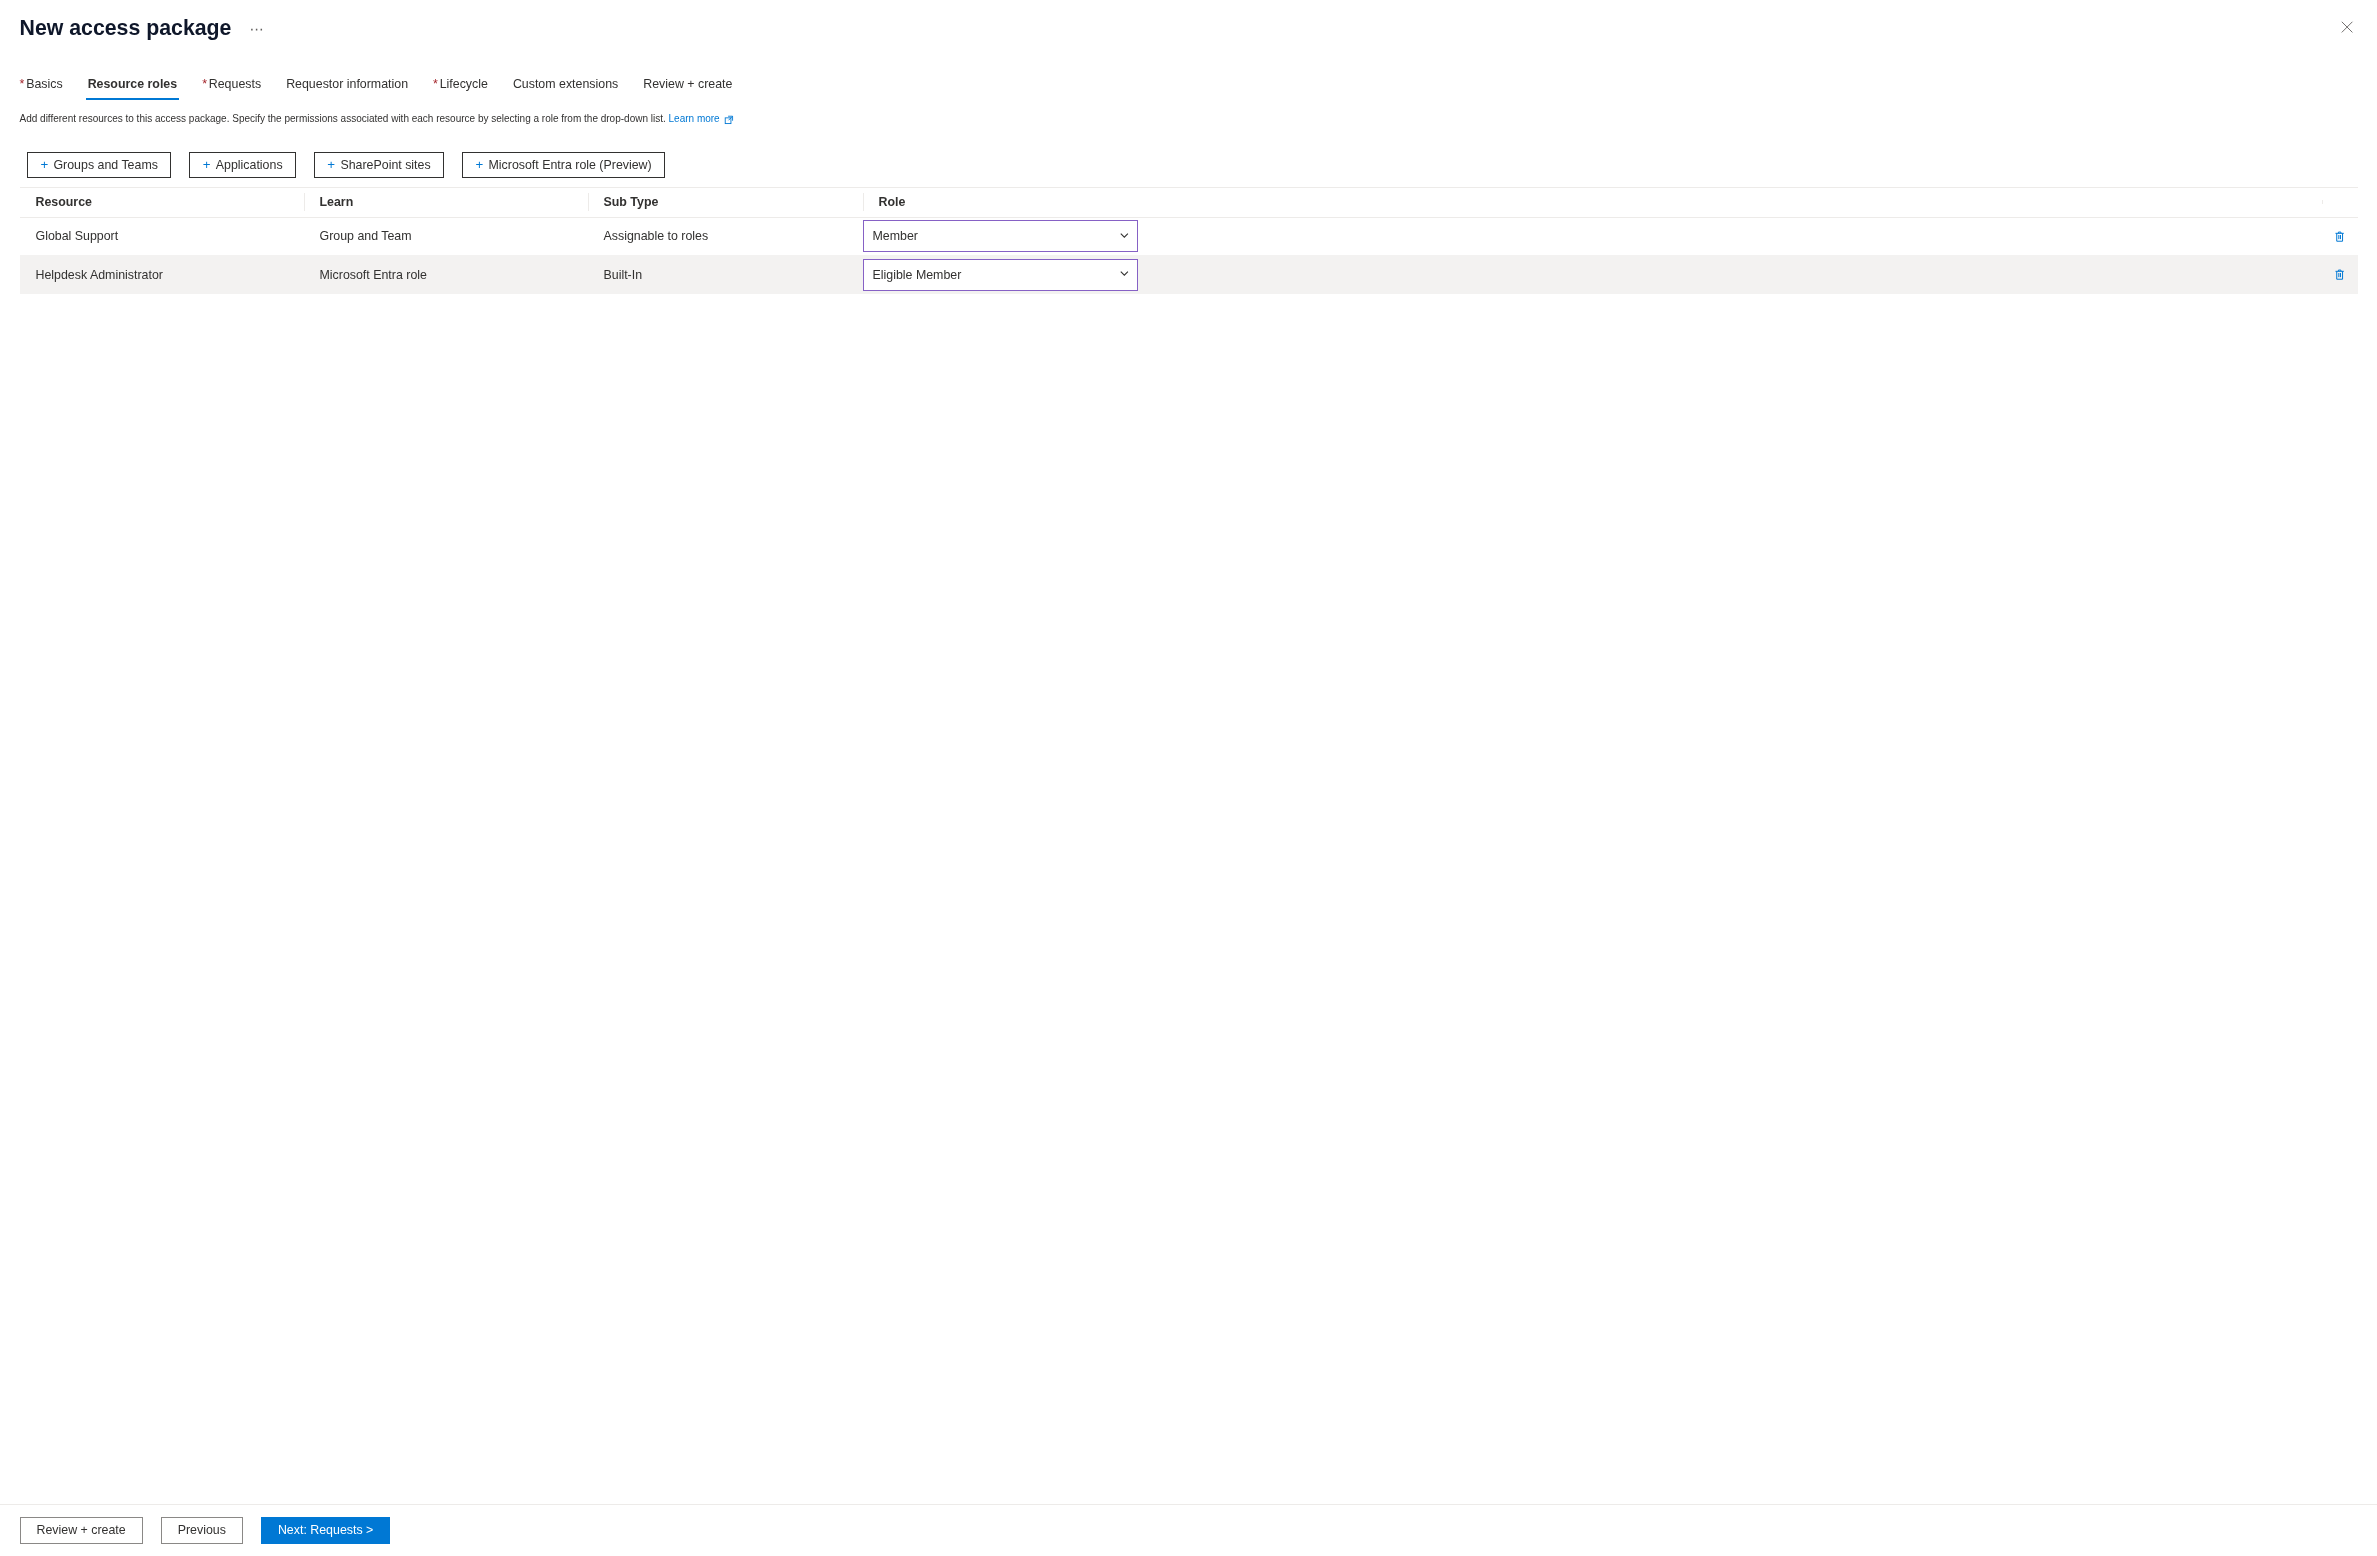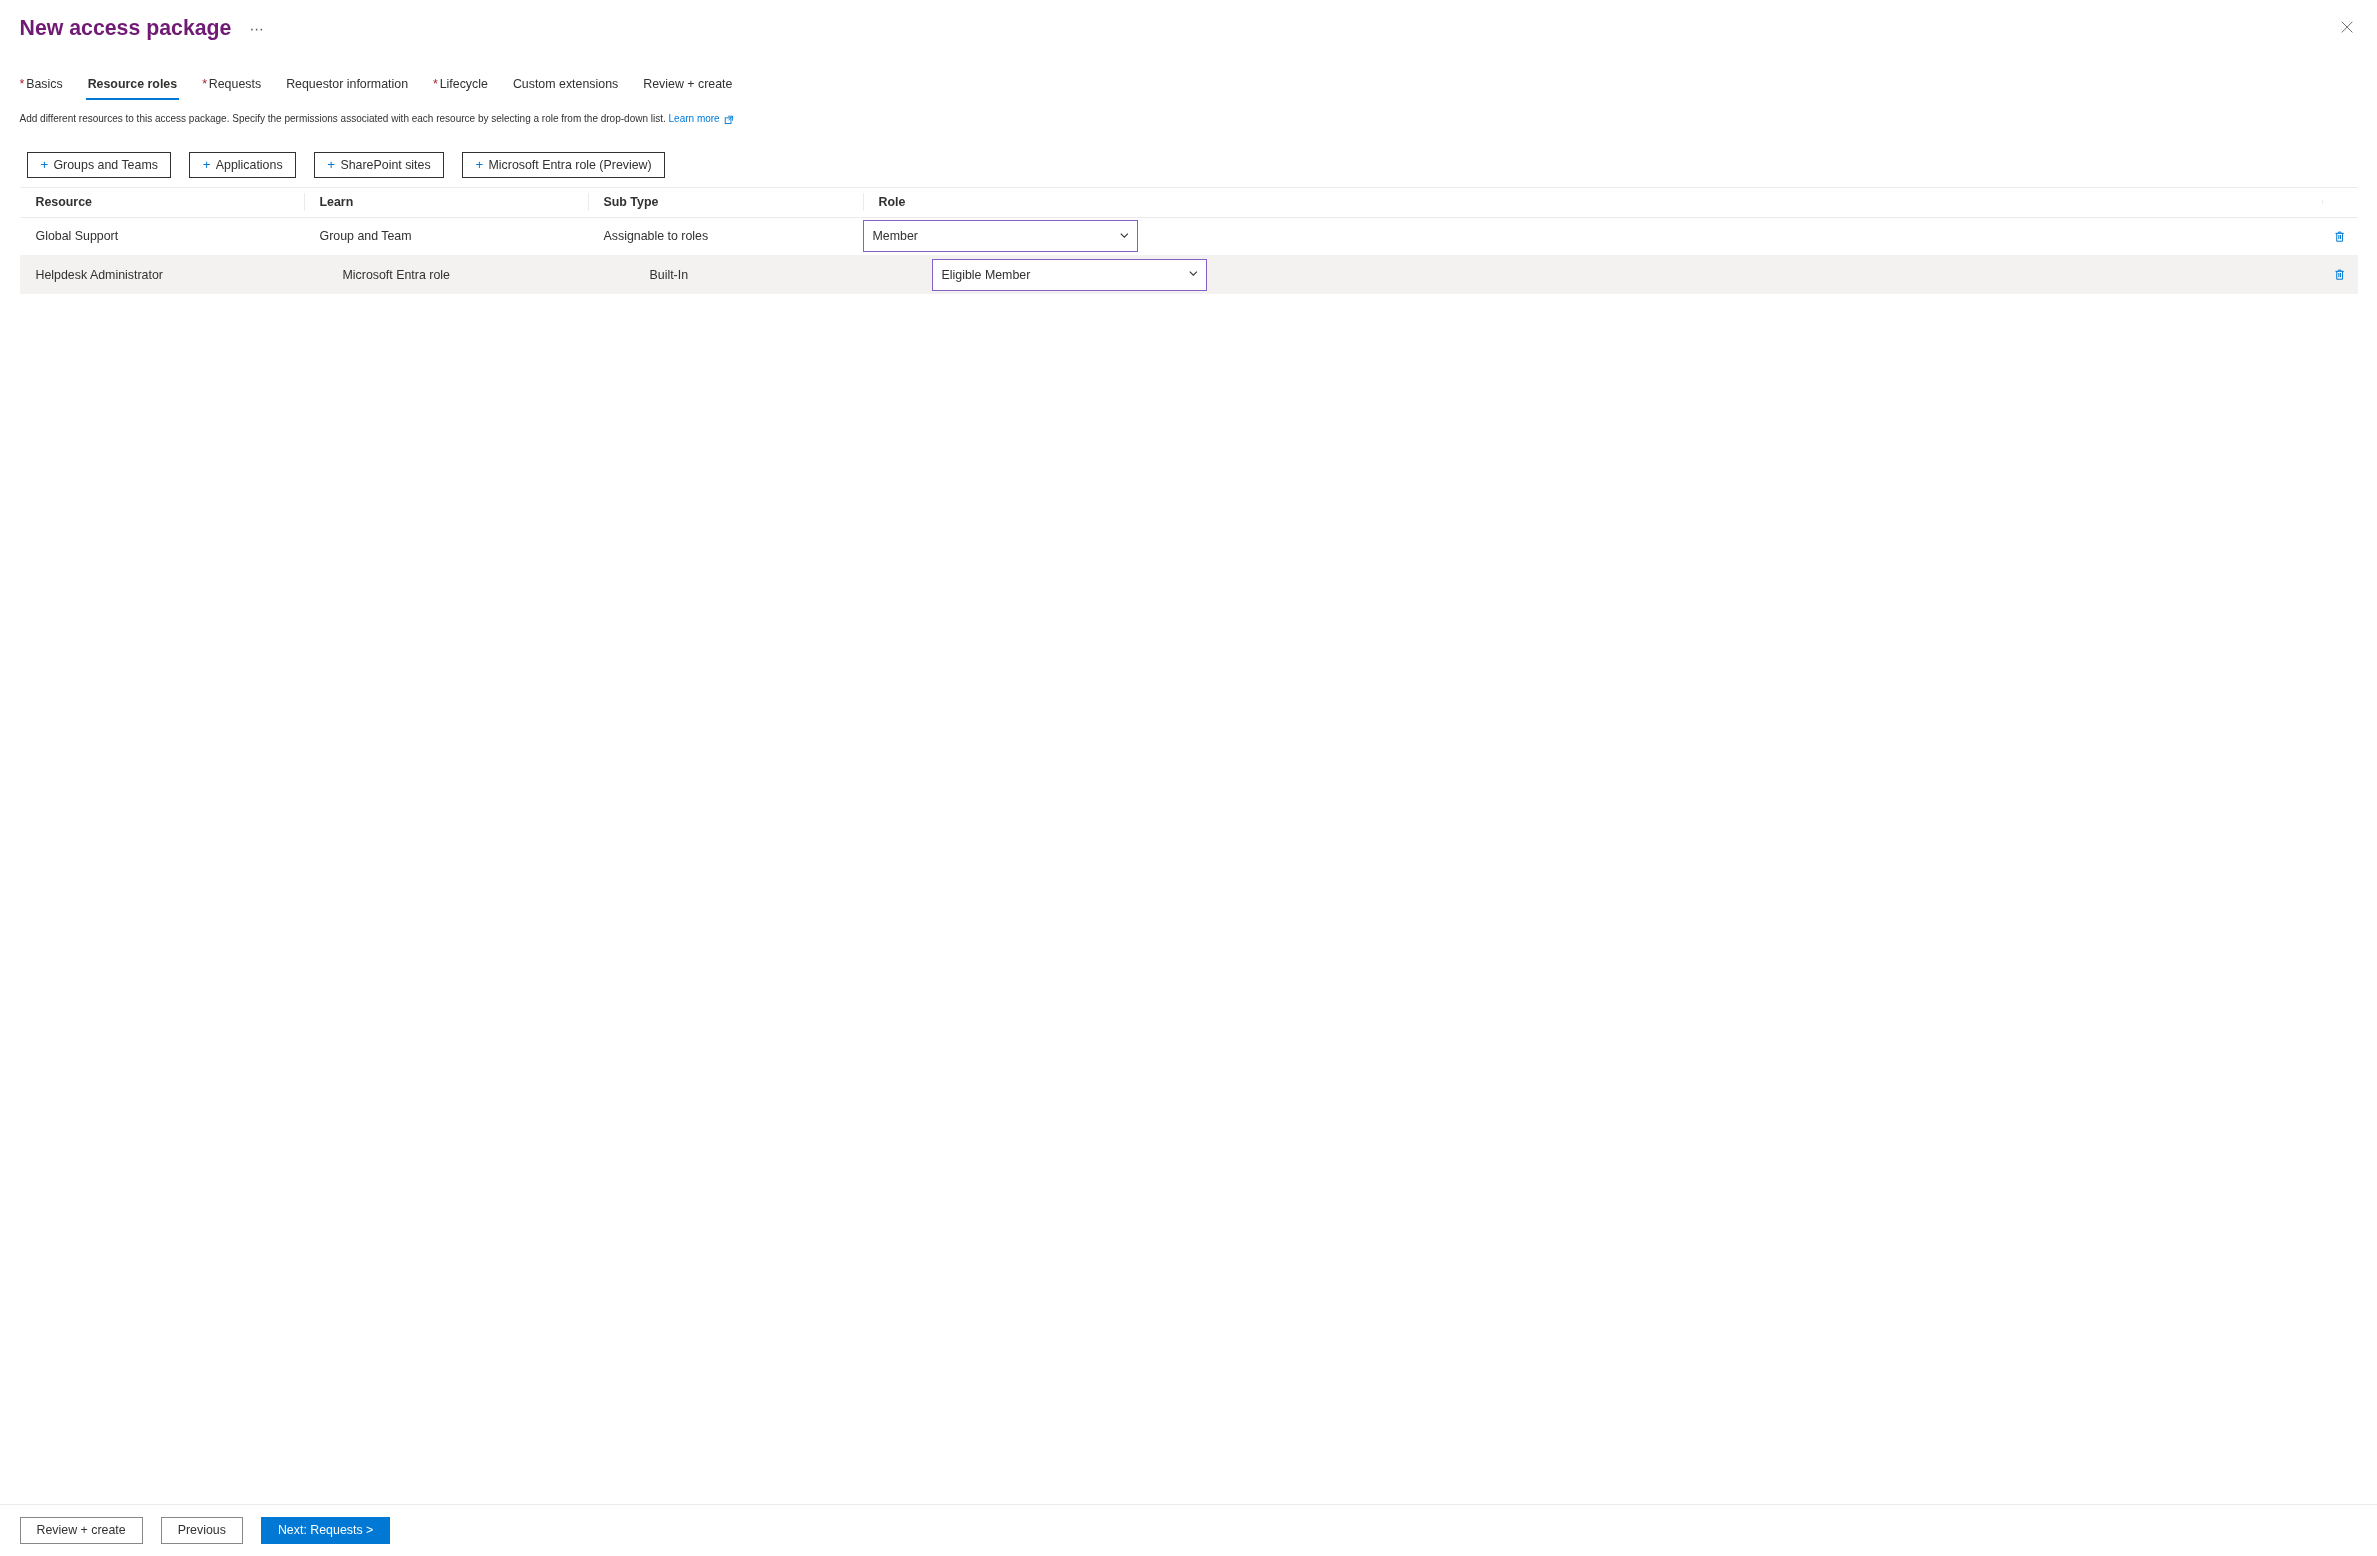--- a/index.html
+++ b/index.html
@@ -17,21 +17,21 @@
   }
   .header {
     display: flex;
     align-items: center;
     padding: 16px 19.5px 9px 19.5px;
     position: relative;
   }
   .header h1 {
     font-size: 21.3px;
     font-weight: 600;
-    color: #701a75;
+    color: #0f172a;
   }
   .header .more {
     margin-left: 18px;
     font-size: 14.2px;
     color: #605e5c;
     letter-spacing: 0.9px;
     cursor: pointer;
   }
   .header .close {
     position: absolute;
@@ -139,21 +139,20 @@
     top: 5.3px;
     bottom: 5.3px;
     width: 0.9px;
     background: #edebe9;
   }
   .table-row {
     border-bottom: 0.9px solid #f3f2f1;
   }
   .table-row.alt {
     background: #f3f2f1;
-    gap: 23px;
   }
   .table-row .cell {
     padding: 5.3px 7.1px 5.3px 16px;
     font-size: 12.4px;
   }
   .role-cell {
     padding: 2.7px 7.1px 2.7px 0 !important;
   }
   .role-select {
     display: flex;

